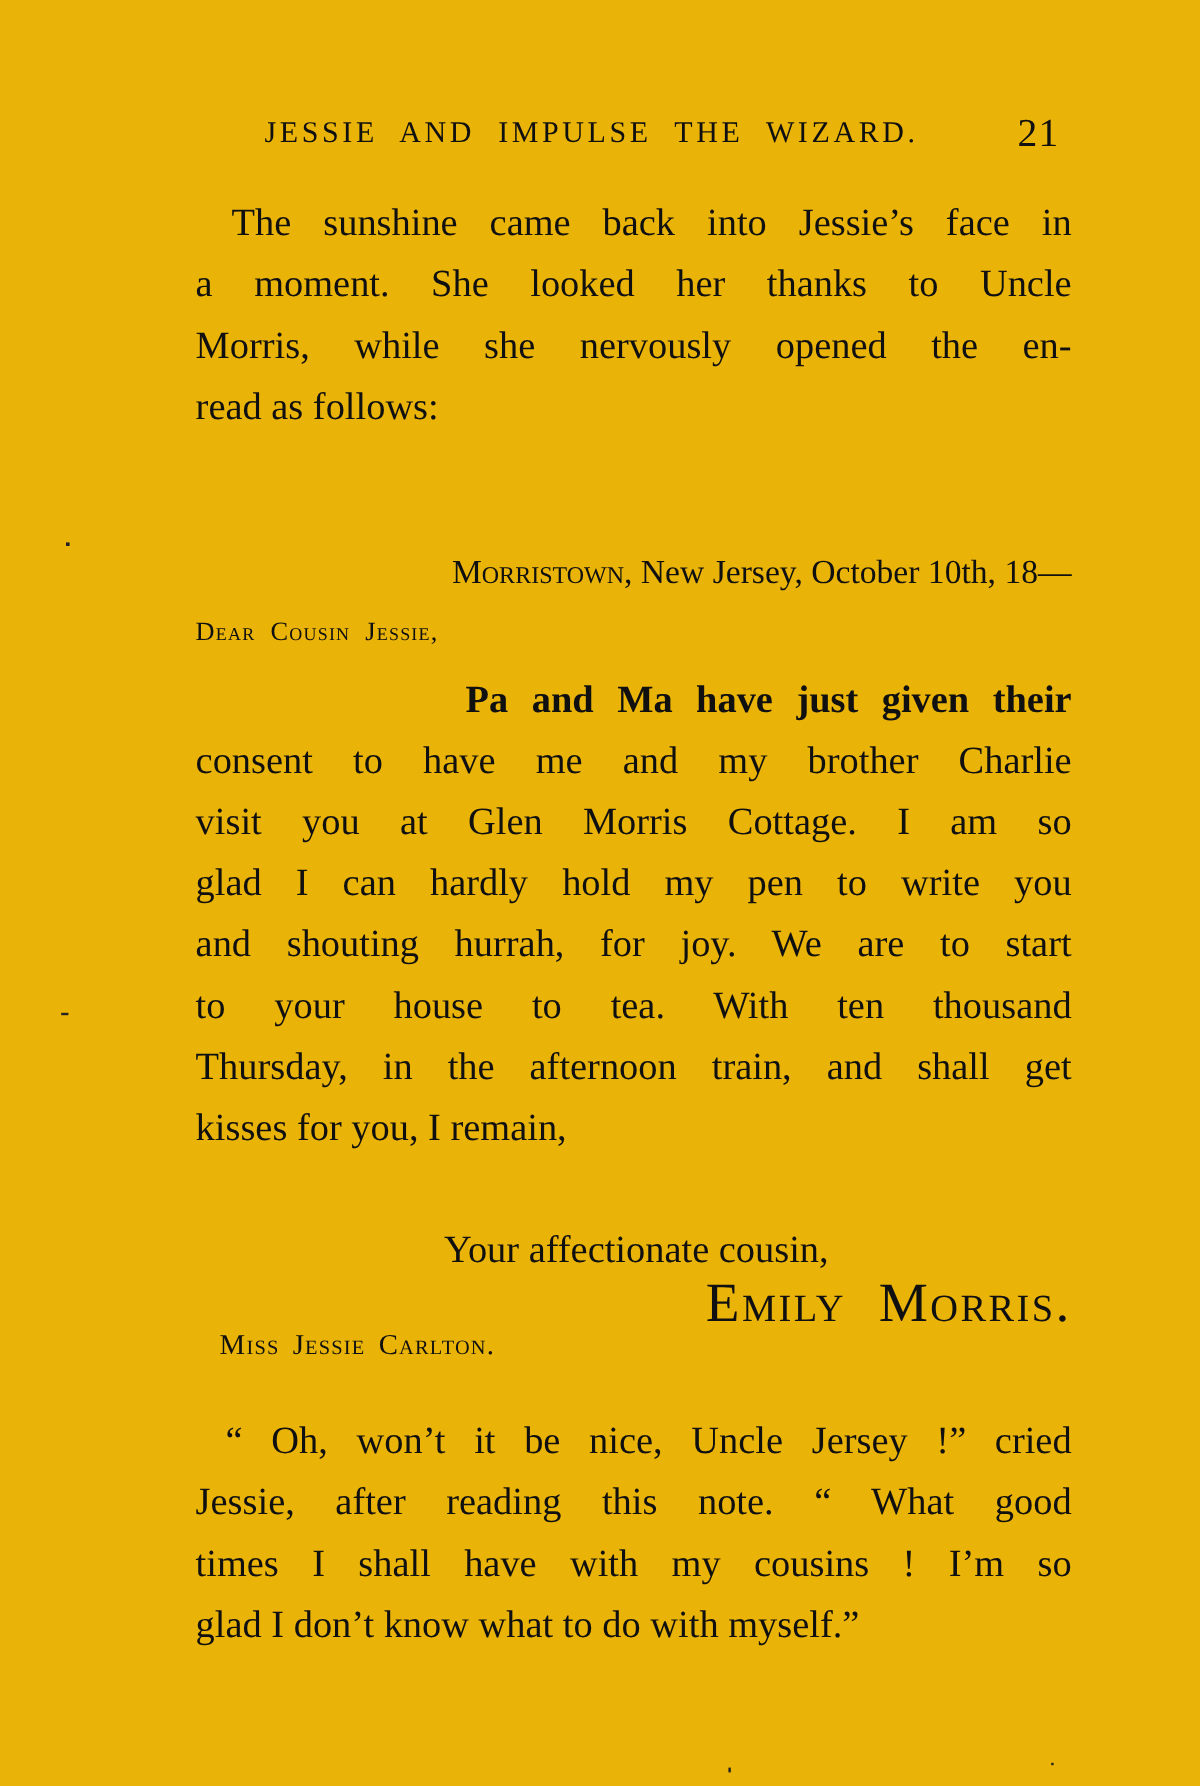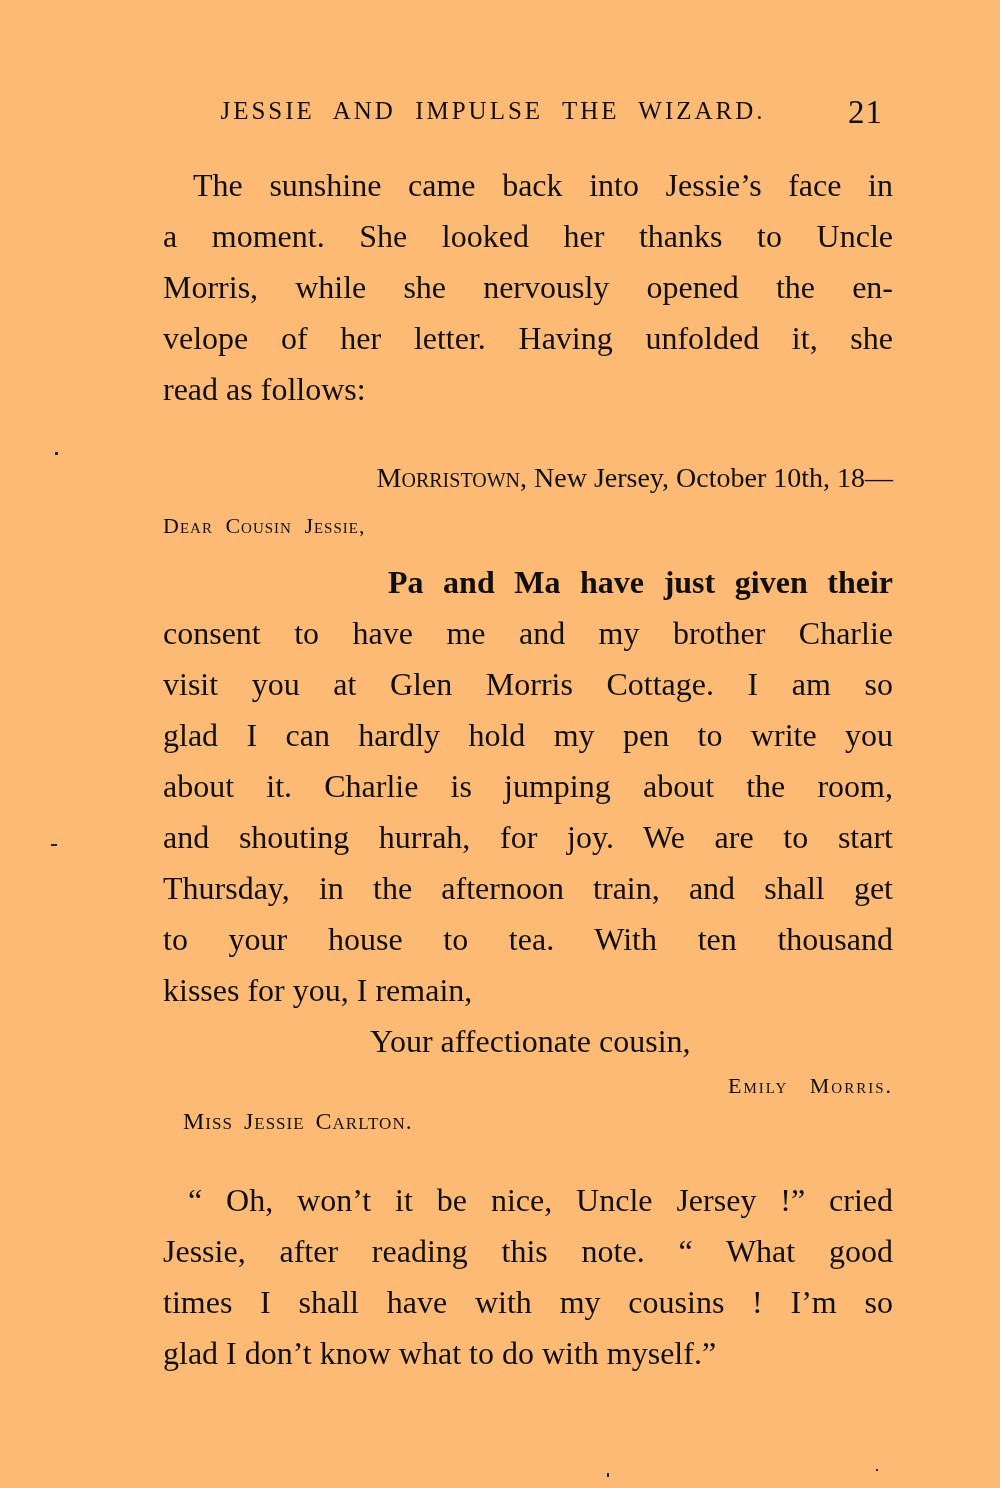--- a/index.html
+++ b/index.html
@@ -11,21 +11,21 @@
     width: 1000px;
     height: 1488px;
     position: relative;
     font-family: "Liberation Serif", serif;
     color: #101010;
     overflow: hidden;
   }
   .page {
     position: absolute;
     inset: 0;
-    background: #fdba74;
+    background: #eab308;
   }
   .running-header {
     position: absolute;
     left: 163px;
     top: 94px;
     width: 730px;
     height: 40px;
   }
   .header-title {
     position: absolute;
@@ -93,21 +93,21 @@
     word-spacing: 6px;
   }
   .closing {
     margin-left: 207px;
     font-size: 32px;
   }
   .signature {
     text-align: right;
     padding-right: 40px;
     font-variant: small-caps;
-    font-size: 22px;
+    font-size: 46px;
     letter-spacing: 2px;
     word-spacing: 14px;
   }
   .addressee {
     margin-left: 20px;
     font-variant: small-caps;
     font-size: 24px;
     line-height: 30px;
     letter-spacing: 1px;
     word-spacing: 4px;
@@ -130,39 +130,37 @@
     <div class="header-title">JESSIE AND IMPULSE THE WIZARD.</div>
     <div class="page-number">21</div>
   </div>
 
   <div class="text-block">
 
     <div class="sect sect-para1">
       <div class="line indent-para">The sunshine came back into Jessie’s face in</div>
       <div class="line">a moment.  She looked her thanks to Uncle</div>
       <div class="line">Morris, while she nervously opened the en-</div>
-      <div class="line">velope of her letter.  Having unfolded it, she</div>
       <div class="line no-just">read as follows:</div>
     </div>
 
     <div class="sect sect-dateline dateline">
       <span class="sc">Morristown,</span><span> New Jersey, October 10th, 18—</span>
     </div>
 
     <div class="sect sect-salut salutation">Dear Cousin Jessie,</div>
 
     <div class="sect sect-lbody">
       <div class="line indent-letter">Pa and Ma have just given their</div>
       <div class="line">consent to have me and my brother Charlie</div>
       <div class="line">visit you at Glen Morris Cottage.  I am so</div>
       <div class="line">glad I can hardly hold my pen to write you</div>
-      <div class="line">about it.  Charlie is jumping about the room,</div>
       <div class="line">and shouting hurrah, for joy.  We are to start</div>
+      <div class="line">to your house to tea.  With ten thousand</div>
       <div class="line">Thursday, in the afternoon train, and shall get</div>
-      <div class="line">to your house to tea.  With ten thousand</div>
       <div class="line no-just">kisses for you, I remain,</div>
     </div>
 
     <div class="sect sect-closing closing">Your affectionate cousin,</div>
 
     <div class="sect sect-sig signature">Emily Morris.</div>
 
     <div class="sect sect-addr addressee">Miss Jessie Carlton.</div>
 
     <div class="sect sect-para2">

